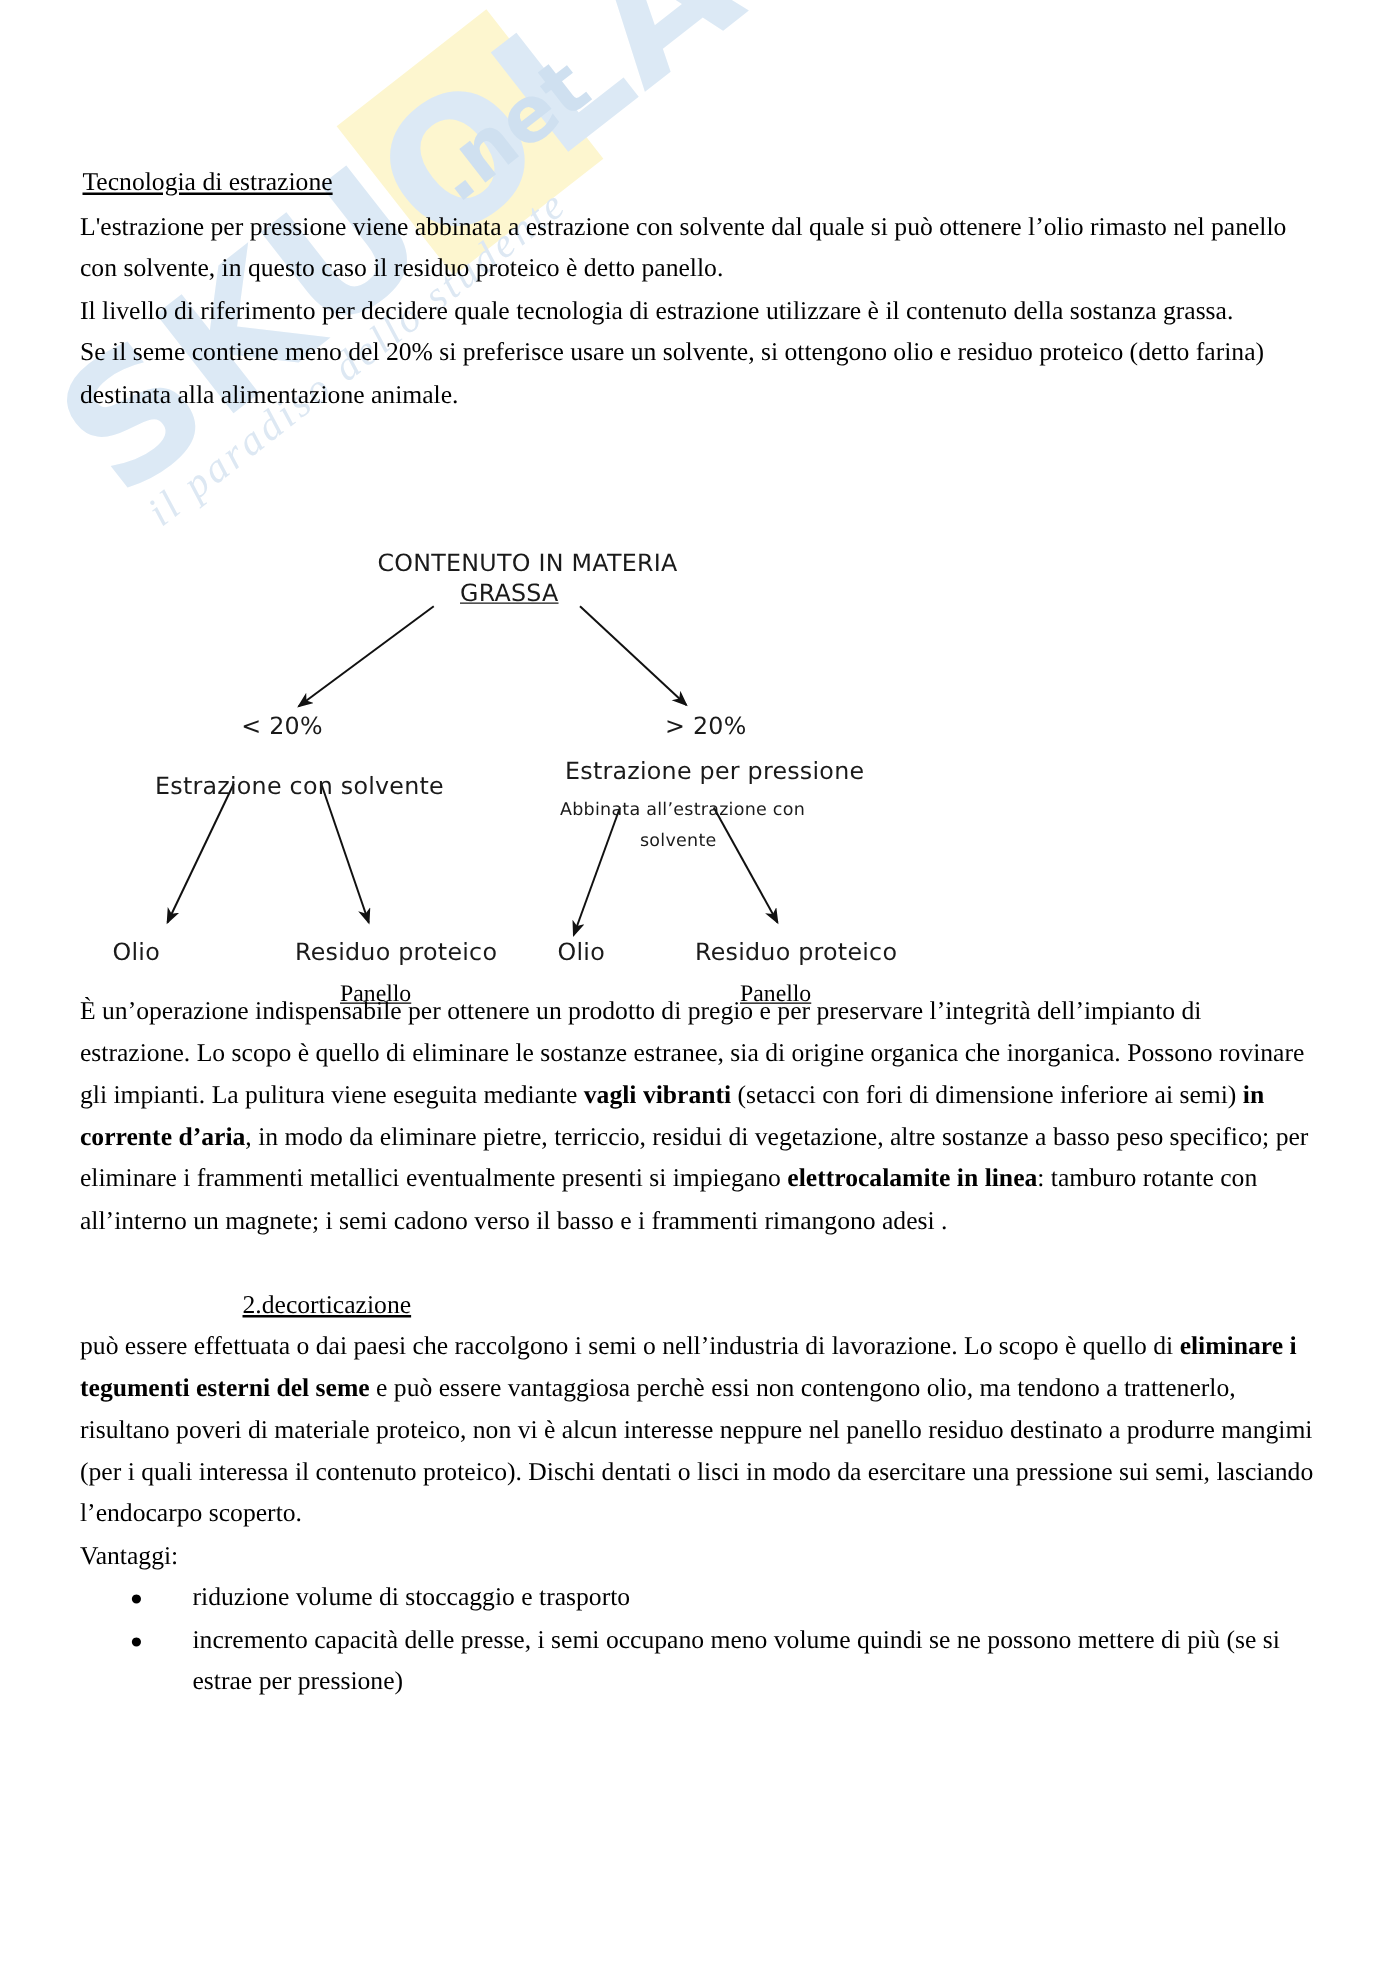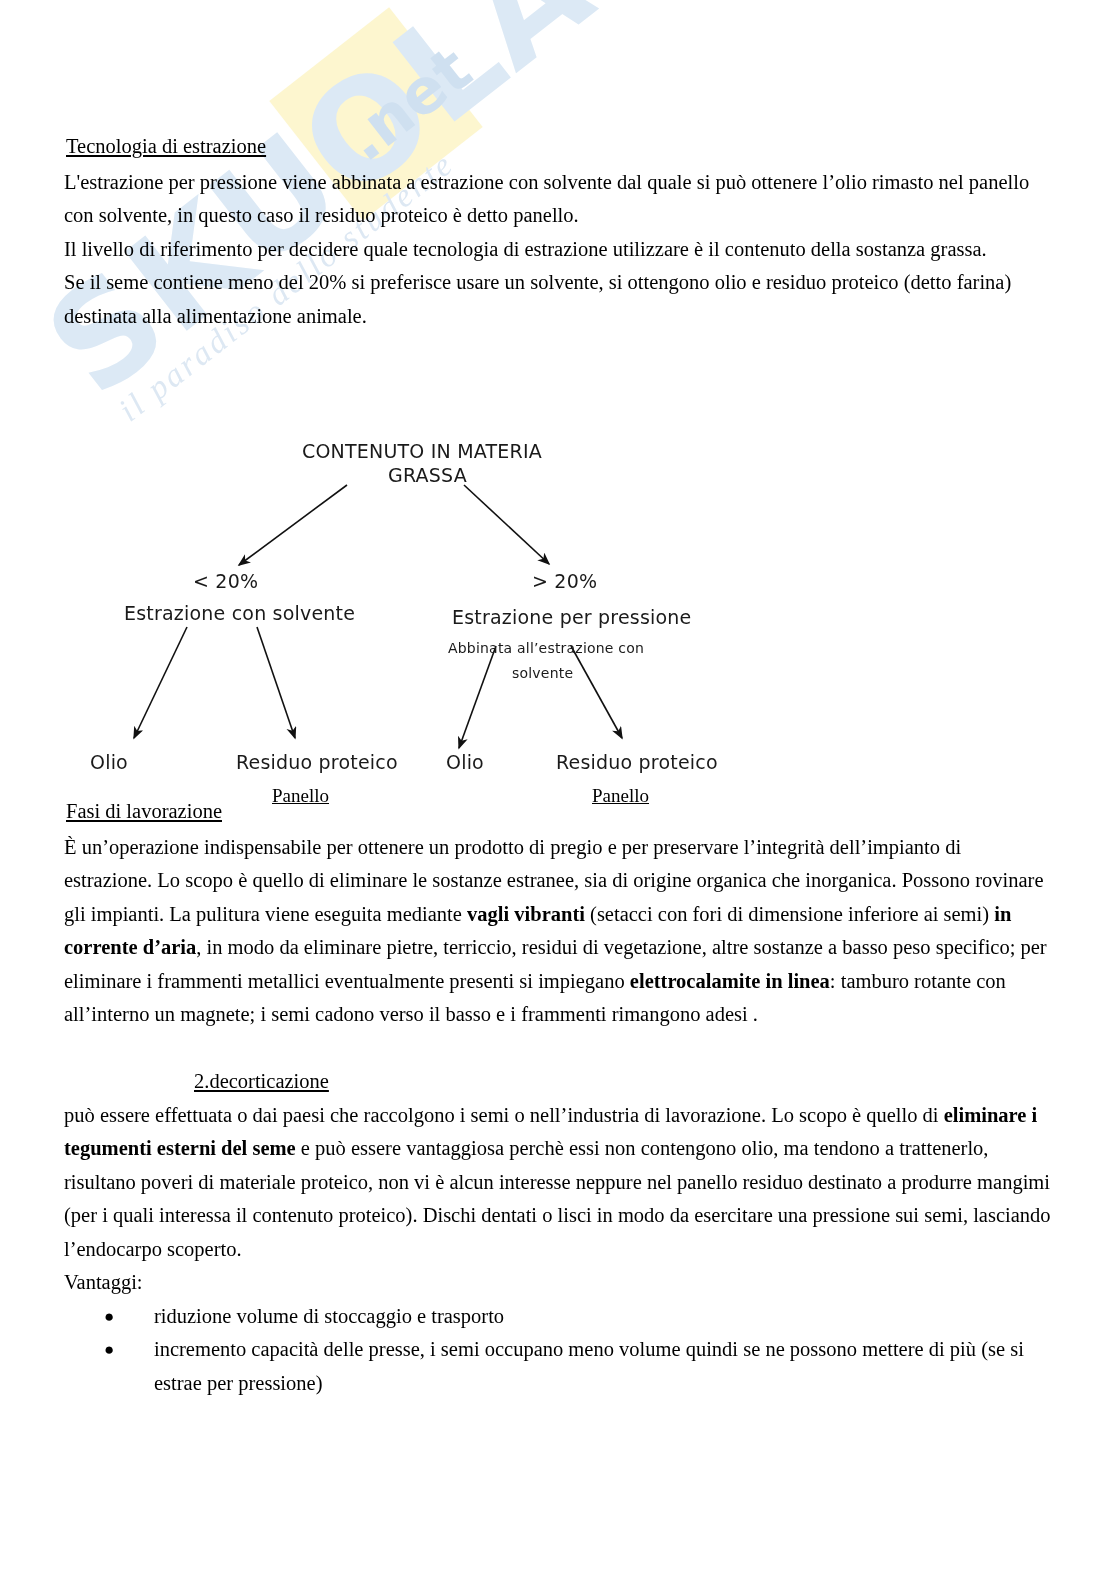--- a/index.html
+++ b/index.html
@@ -159,21 +159,20 @@
 
   <div class="content">
 
     <p class="heading">Tecnologia di estrazione</p>
     <p class="para">L'estrazione per pressione viene abbinata a estrazione con solvente dal quale si può ottenere l’olio rimasto nel panello con solvente, in questo caso il residuo proteico è detto panello.</p>
     <p class="para">Il livello di riferimento per decidere quale tecnologia di estrazione utilizzare è il contenuto della sostanza grassa.</p>
     <p class="para">Se il seme contiene meno del 20% si preferisce usare un solvente, si ottengono olio e residuo proteico (detto farina) destinata alla alimentazione animale.</p>
 
     <div style="height: 460px;"></div>
 
-    <p class="heading">Fasi di lavorazione</p>
     <p class="para"><span>È un’operazione indispensabile per ottenere un prodotto di pregio e per preservare l’integrità dell’impianto di estrazione. Lo scopo è quello di eliminare le sostanze estranee, sia di origine organica che inorganica. Possono rovinare gli impianti. La pulitura viene eseguita mediante </span><span class="b">vagli vibranti</span><span> (setacci con fori di dimensione inferiore ai semi) </span><span class="b">in corrente d’aria</span><span>, in modo da eliminare pietre, terriccio, residui di vegetazione, altre sostanze a basso peso specifico; per eliminare i frammenti metallici eventualmente presenti si impiegano </span><span class="b">elettrocalamite in linea</span><span>: tamburo rotante con all’interno un magnete; i semi cadono verso il basso e i frammenti rimangono adesi .</span></p>
 
     <div class="spacer-line"></div>
 
     <p class="sub-heading">2.decorticazione</p>
     <p class="para"><span>può essere effettuata o dai paesi che raccolgono i semi o nell’industria di lavorazione. Lo scopo è quello di </span><span class="b">eliminare i tegumenti esterni del seme</span><span> e può essere vantaggiosa perchè essi non contengono olio, ma tendono a trattenerlo, risultano poveri di materiale proteico, non vi è alcun interesse neppure nel panello residuo destinato a produrre mangimi (per i quali interessa il contenuto proteico). Dischi dentati o lisci in modo da esercitare una pressione sui semi, lasciando l’endocarpo scoperto.</span></p>
     <p class="para">Vantaggi:</p>
 
     <ul class="vantaggi">
       <li><span class="bullet">●</span><span>riduzione volume di stoccaggio e trasporto</span></li>
@@ -198,26 +197,26 @@
       <line x1="123" y1="209" x2="70" y2="320" stroke="#111111" stroke-width="1.6" marker-end="url(#ah)"></line>
 
       <line x1="193" y1="209" x2="231" y2="320" stroke="#111111" stroke-width="1.6" marker-end="url(#ah)"></line>
 
       <line x1="432" y1="228" x2="395" y2="330" stroke="#111111" stroke-width="1.6" marker-end="url(#ah)"></line>
 
       <line x1="507" y1="228" x2="558" y2="320" stroke="#111111" stroke-width="1.6" marker-end="url(#ah)"></line>
     </svg>
 
     <div class="dlabel" style="left:238px; top:22px;">CONTENUTO IN MATERIA</div>
-    <div class="dlabel" style="left:324px; top:46px;">GRASSA</div>
+    <div class="dlabel" style="left:304px; top:46px;text-decoration:underline;">GRASSA</div>
 
     <div class="dlabel" style="left:129px; top:152px;">&lt; 20%</div>
     <div class="dlabel" style="left:468px; top:152px;">&gt; 20%</div>
 
-    <div class="dlabel" style="left:60px; top:184px;">Estrazione con solvente</div>
+    <div class="dlabel" style="left:60px; top:200px;">Estrazione con solvente</div>
     <div class="dlabel" style="left:388px; top:188px;">Estrazione per pressione</div>
 
     <div class="dlabel small" style="left:373px; top:222px;">Abbinata all’estrazione con</div>
     <div class="dlabel small" style="left:437px; top:247px;">solvente</div>
 
     <div class="dlabel" style="left:26px; top:333px;">Olio</div>
     <div class="dlabel" style="left:172px; top:333px;">Residuo proteico</div>
     <div class="dlabel" style="left:382px; top:333px;">Olio</div>
     <div class="dlabel" style="left:492px; top:333px;">Residuo proteico</div>
 

